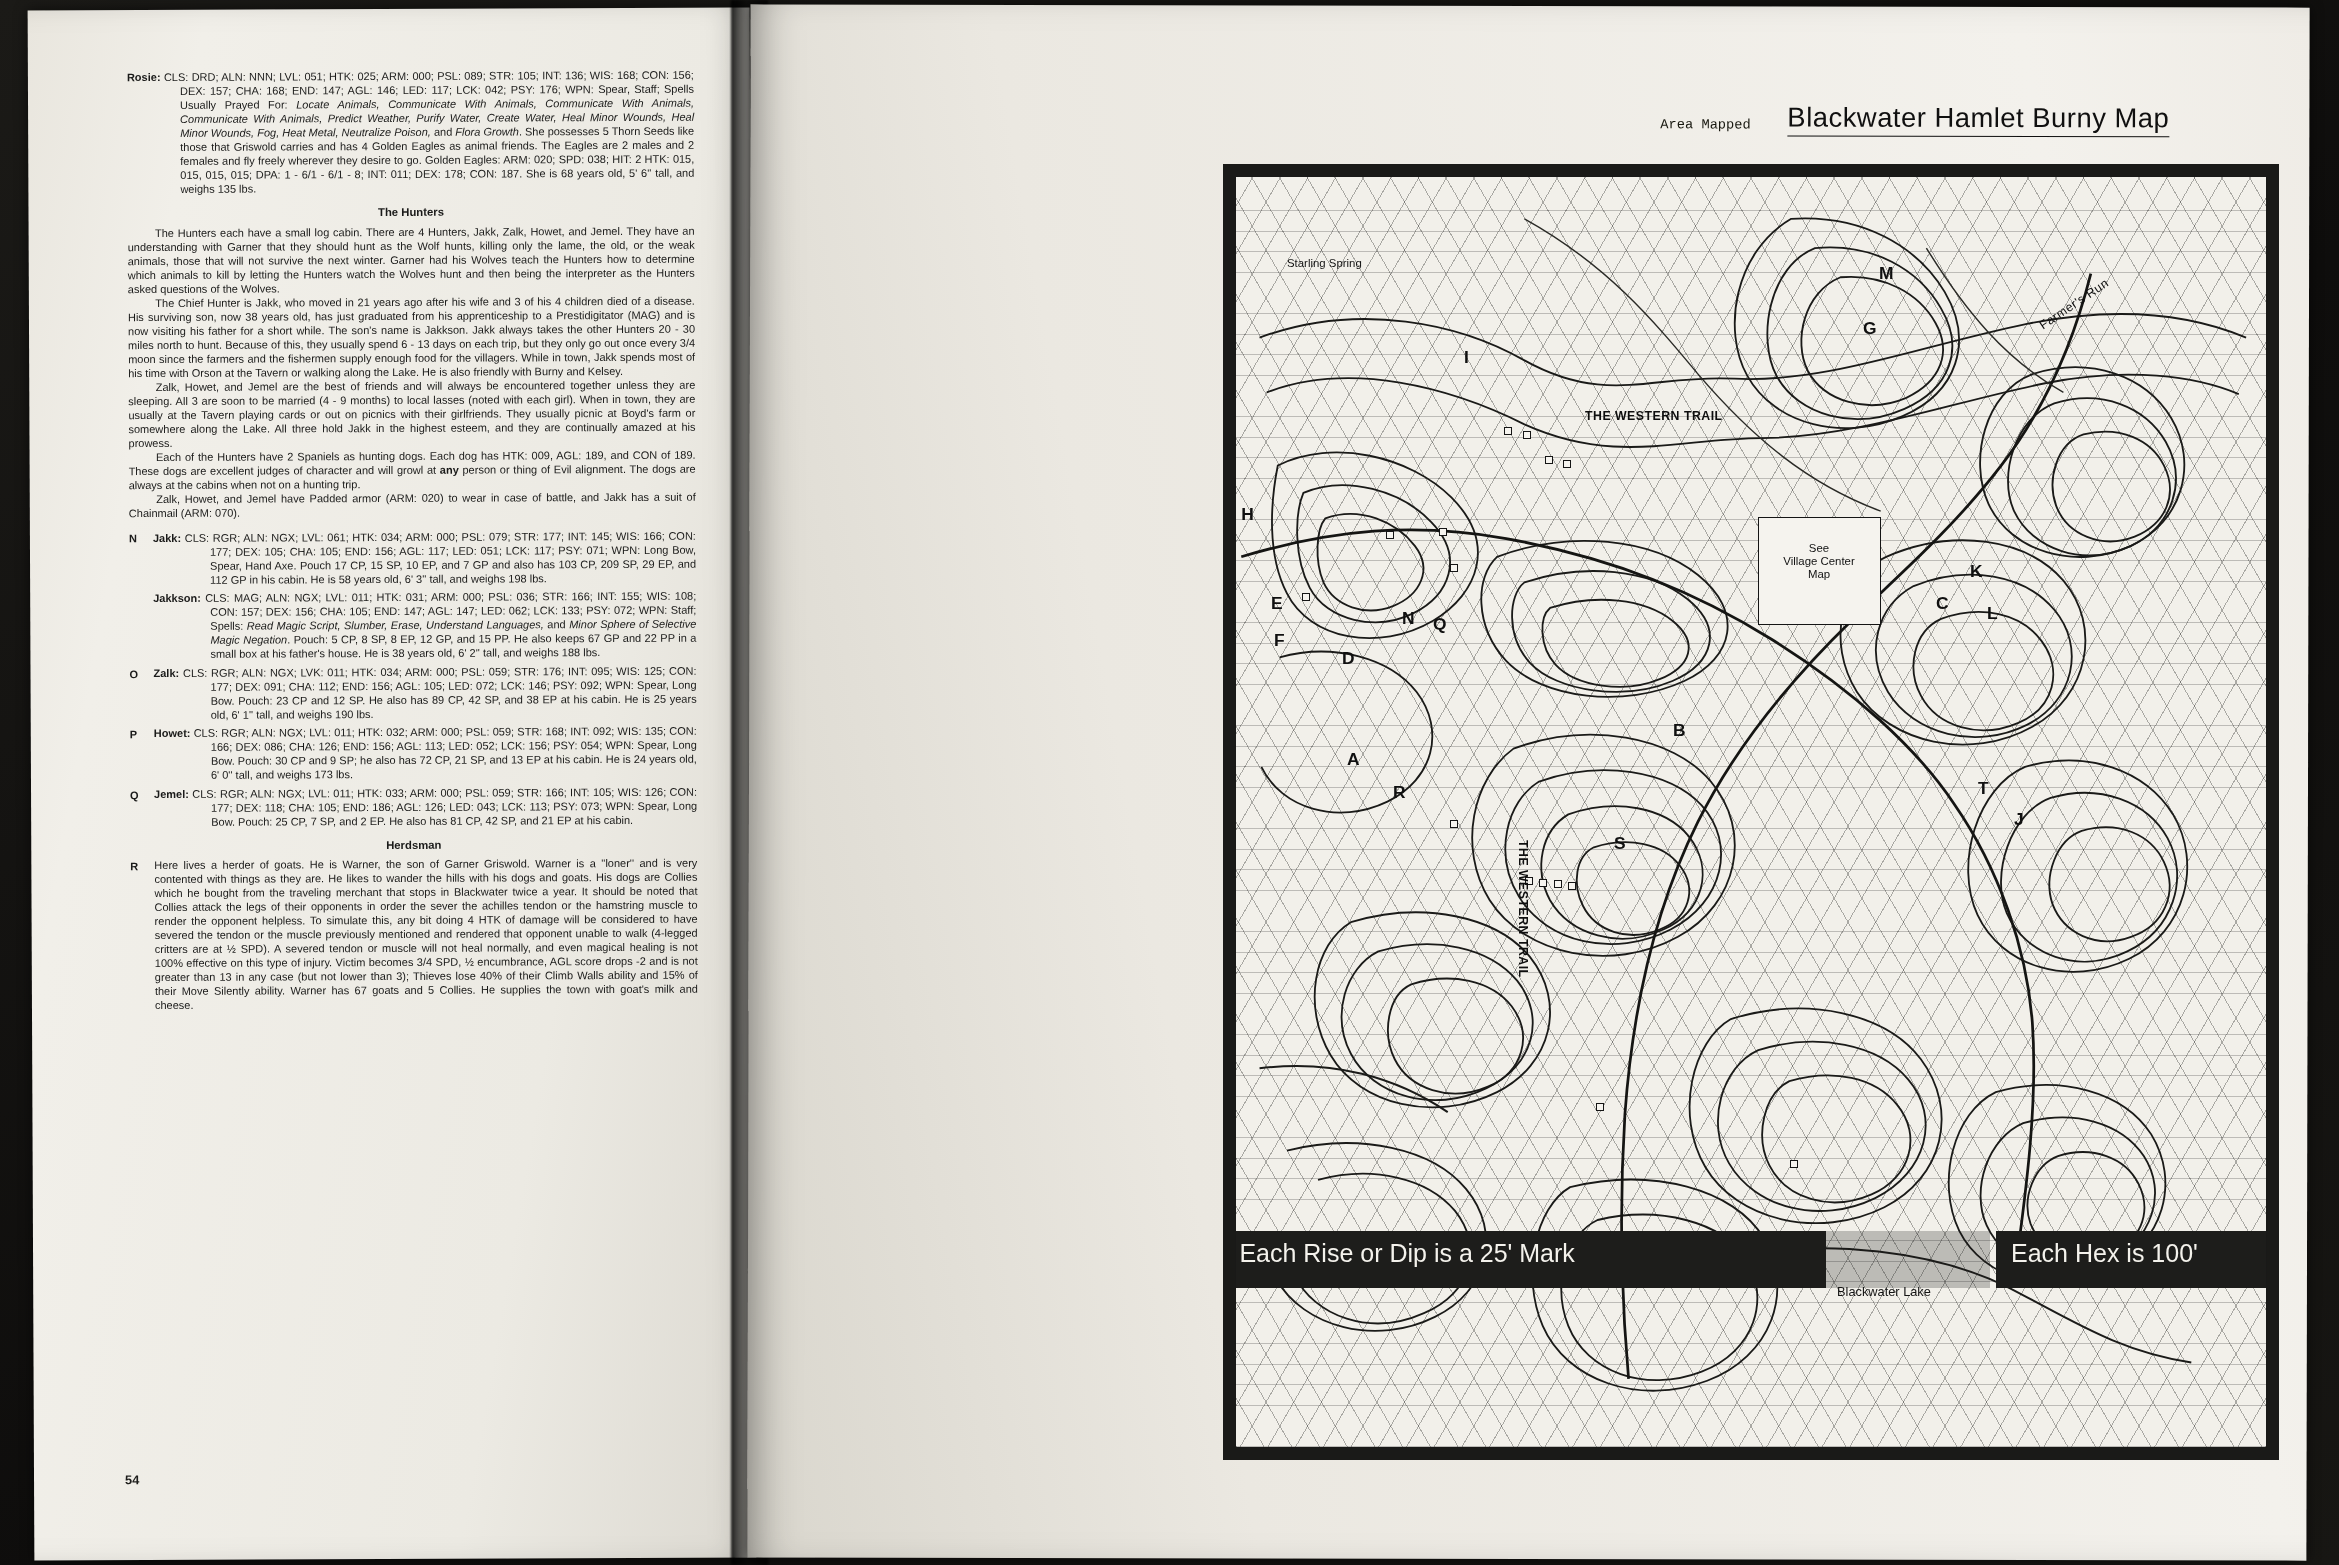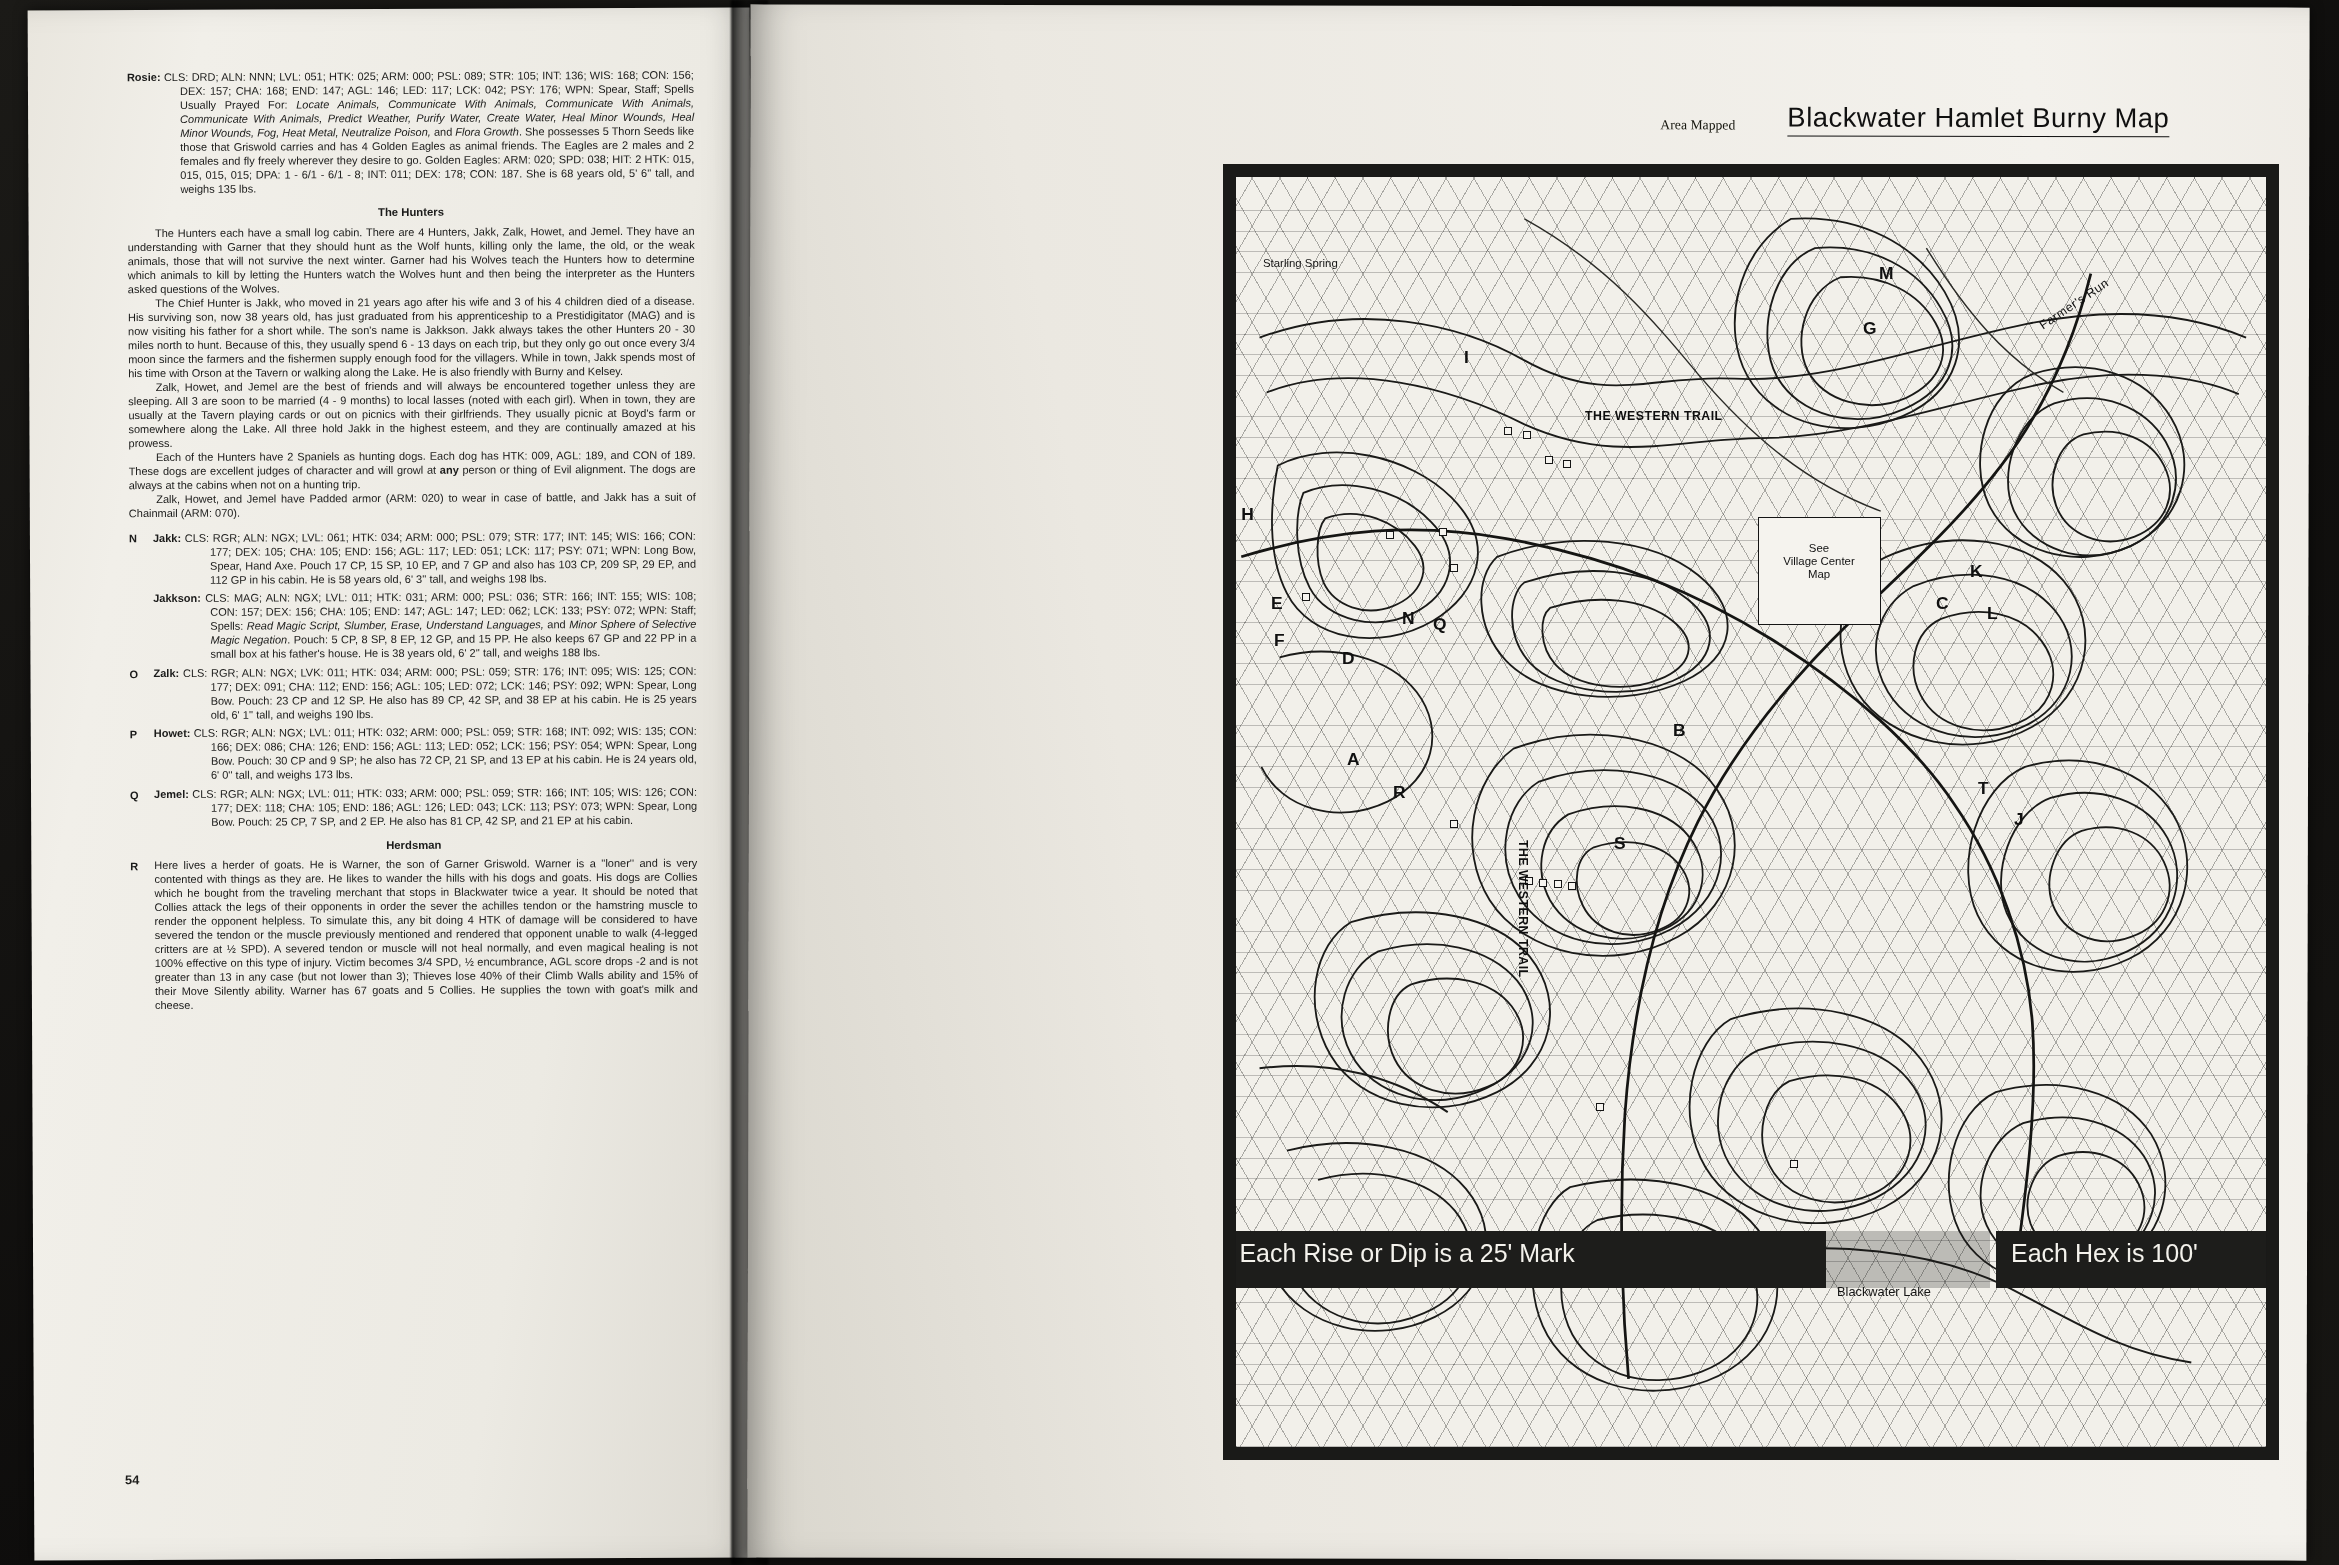--- a/index.html
+++ b/index.html
@@ -41,21 +41,21 @@
   .ind{text-indent:27.4px;}
   .ctr{text-align:center;font-weight:bold;margin:10px 0 5.5px;font-size:11.3px;}
   i{font-style:italic;}
   .pgnum{position:absolute;font-size:12.8px;color:#1d1d1b;font-weight:bold;}
   .pg-left{left:91px;top:1462px;}
   
   .hdr-pub{position:absolute;left:914px;top:99px;width:384px;color:#17170f;
     font-family:"Liberation Serif",serif;font-weight:bold;font-size:12.4px;line-height:14.6px;letter-spacing:0.2px;}
   .hdr-pub .l2{font-size:11px;}
   .hdr-pub .l3{font-size:11px;padding-left:68px;}
-  .hdr-am{position:absolute;left:1659px;top:117px;font-size:13.7px;color:#17170f;font-family:Liberation Serif, serif;}
+  .hdr-am{position:absolute;left:1659px;top:117px;font-size:13.7px;color:#17170f;font-family:Liberation Mono, monospace;}
   .hdr-title{position:absolute;left:1786px;top:102px;font-size:27.4px;color:#101010;
     font-family:"Liberation Sans",sans-serif;letter-spacing:0.5px;border-bottom:1.8px solid #101010;padding-bottom:1.8px;}
   
   .mapwrap{position:absolute;left:1223px;top:164px;width:1056px;height:1296px;overflow:hidden;
     background:#efece6;}
   .mapframe{position:absolute;inset:0;background:#1a1a18;}
   .hexfield{position:absolute;left:12.8px;top:12.8px;right:12.8px;bottom:12.8px;background:#f2f0ea;
     background-image:
       repeating-linear-gradient(60deg, rgba(0,0,0,.30) 0 0.9px, transparent 0.9px 24px),
       repeating-linear-gradient(-60deg, rgba(0,0,0,.30) 0 0.9px, transparent 0.9px 24px),
@@ -63,21 +63,21 @@
   }
   .torn{position:absolute;inset:0;box-shadow:inset 0 0 0 12.8px #1a1a18;}
   .contours{position:absolute;inset:0;}
   .ltr{position:absolute;font-size:17.4px;font-weight:bold;color:#101010;}
   .trail{position:absolute;font-size:12.3px;color:#0e0e0e;letter-spacing:0.5px;}
   .vcbox{position:absolute;border:1.8px solid #141414;background:#f5f3ee;}
   .vctext{position:absolute;font-size:11.4px;line-height:12.8px;text-align:center;color:#111;}
   .banner{position:absolute;color:#f4f2ec;font-size:25px;font-family:"Liberation Sans",sans-serif;}
   .darkstrip{position:absolute;background:#1d1d1b;}
   .lakelbl{position:absolute;color:#f3f1eb;font-size:12.8px;margin-top:36px;}
-  .springlbl{position:absolute;font-size:11.4px;color:#121212;}
+  .springlbl{position:absolute;font-size:11.4px;color:#121212;margin-left:24px;}
   .sq{position:absolute;width:6.4px;height:6.4px;border:1.3px solid #151515;background:#f6f4ef;}
 </style>
 </head>
 <body>
 
 <div class="scene">
   <div class="backdrop"></div>
 
   <div class="page page-left">
     <div class="col">

